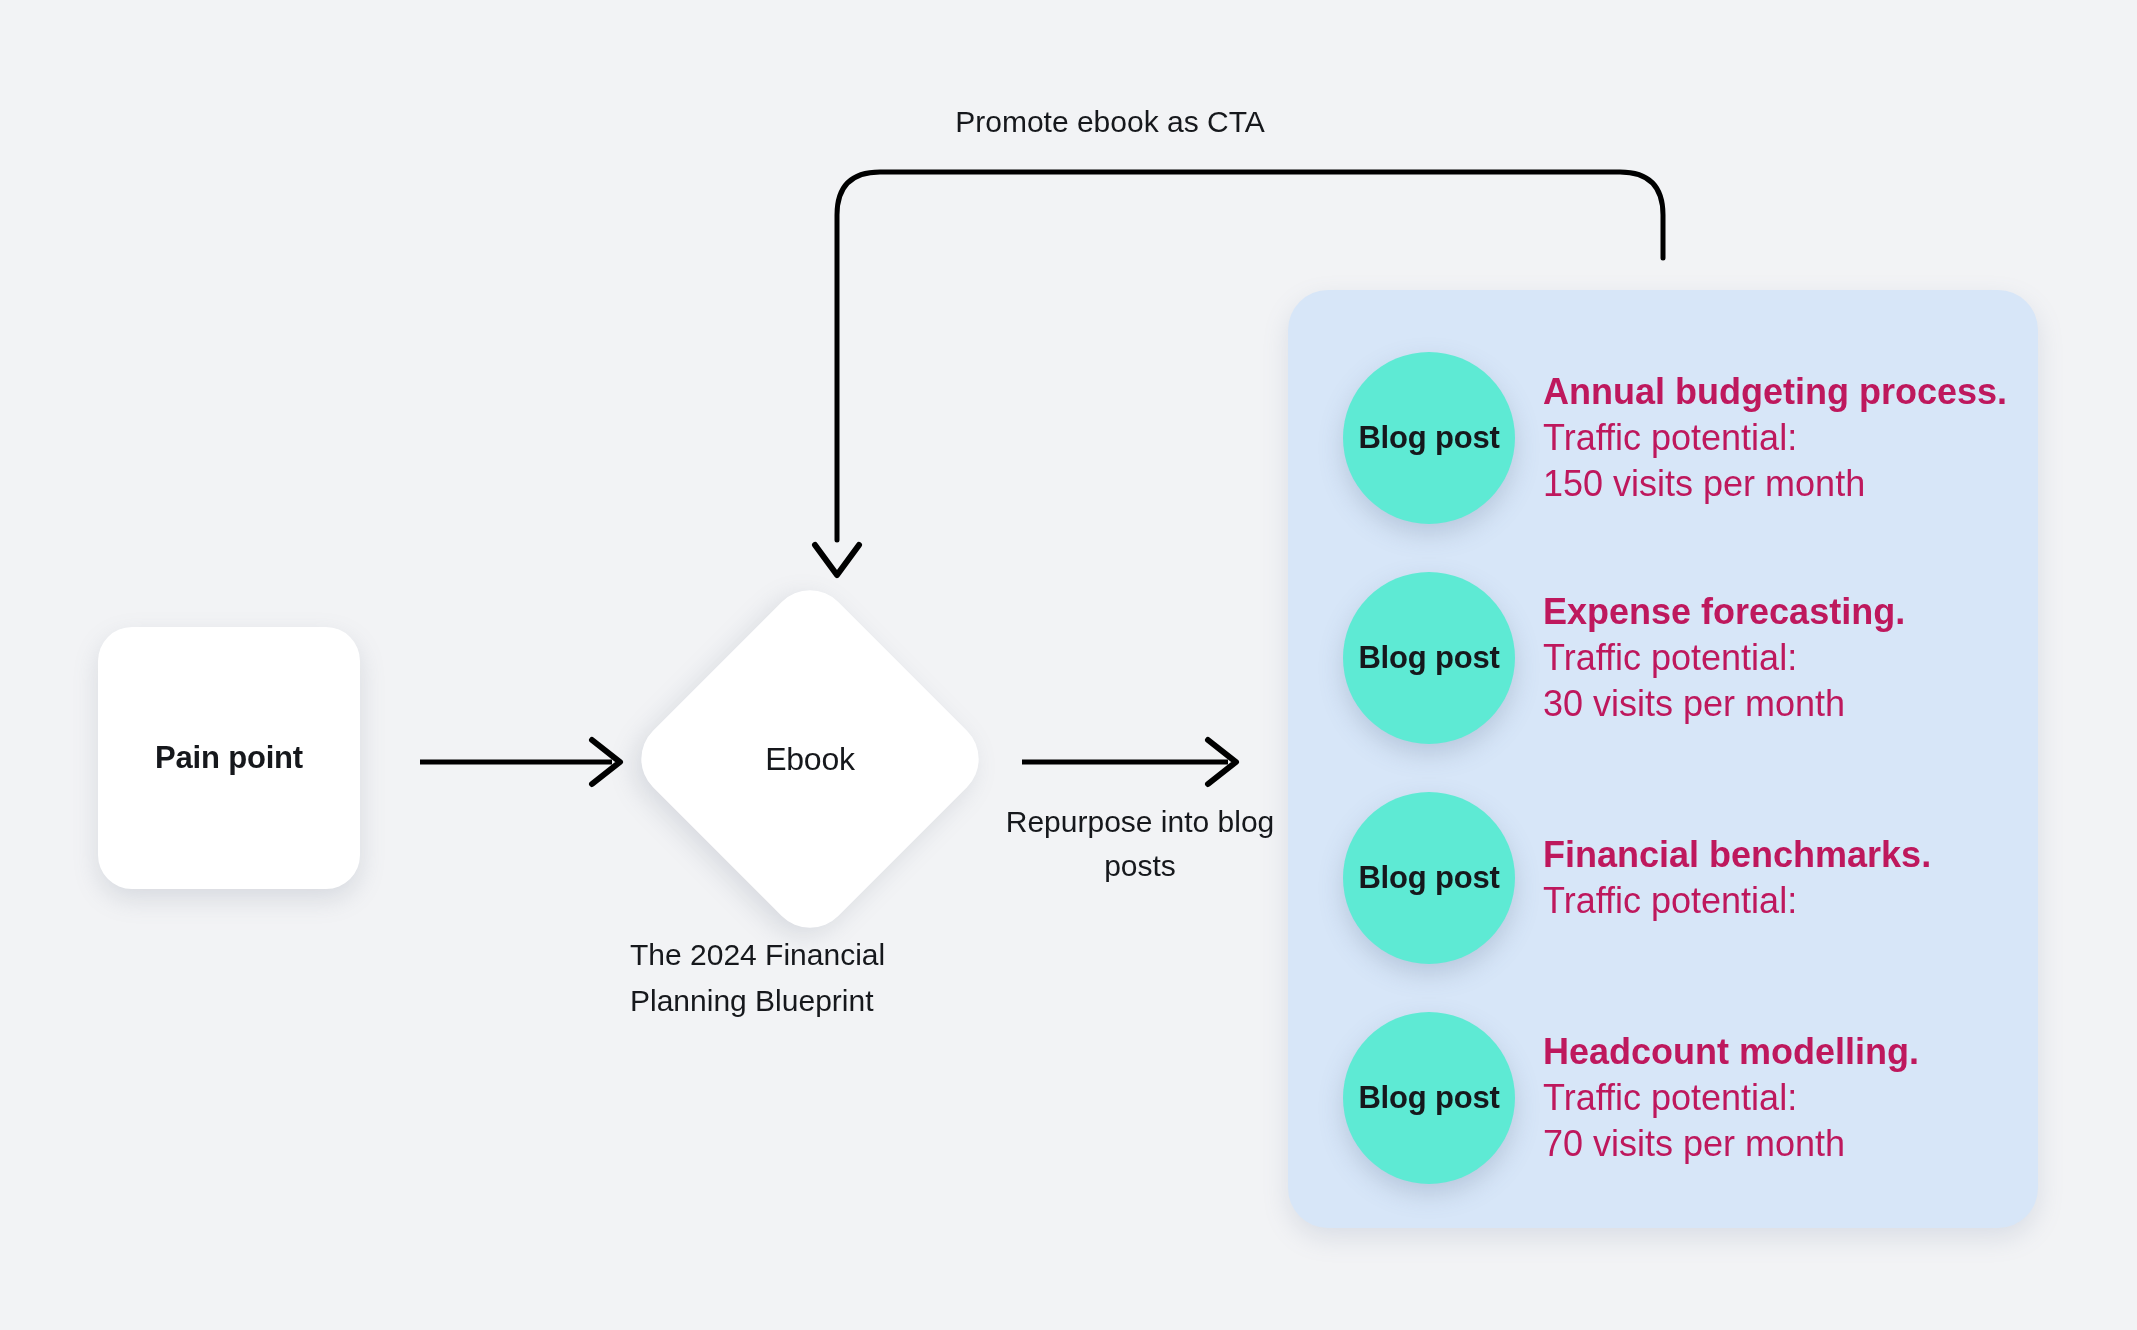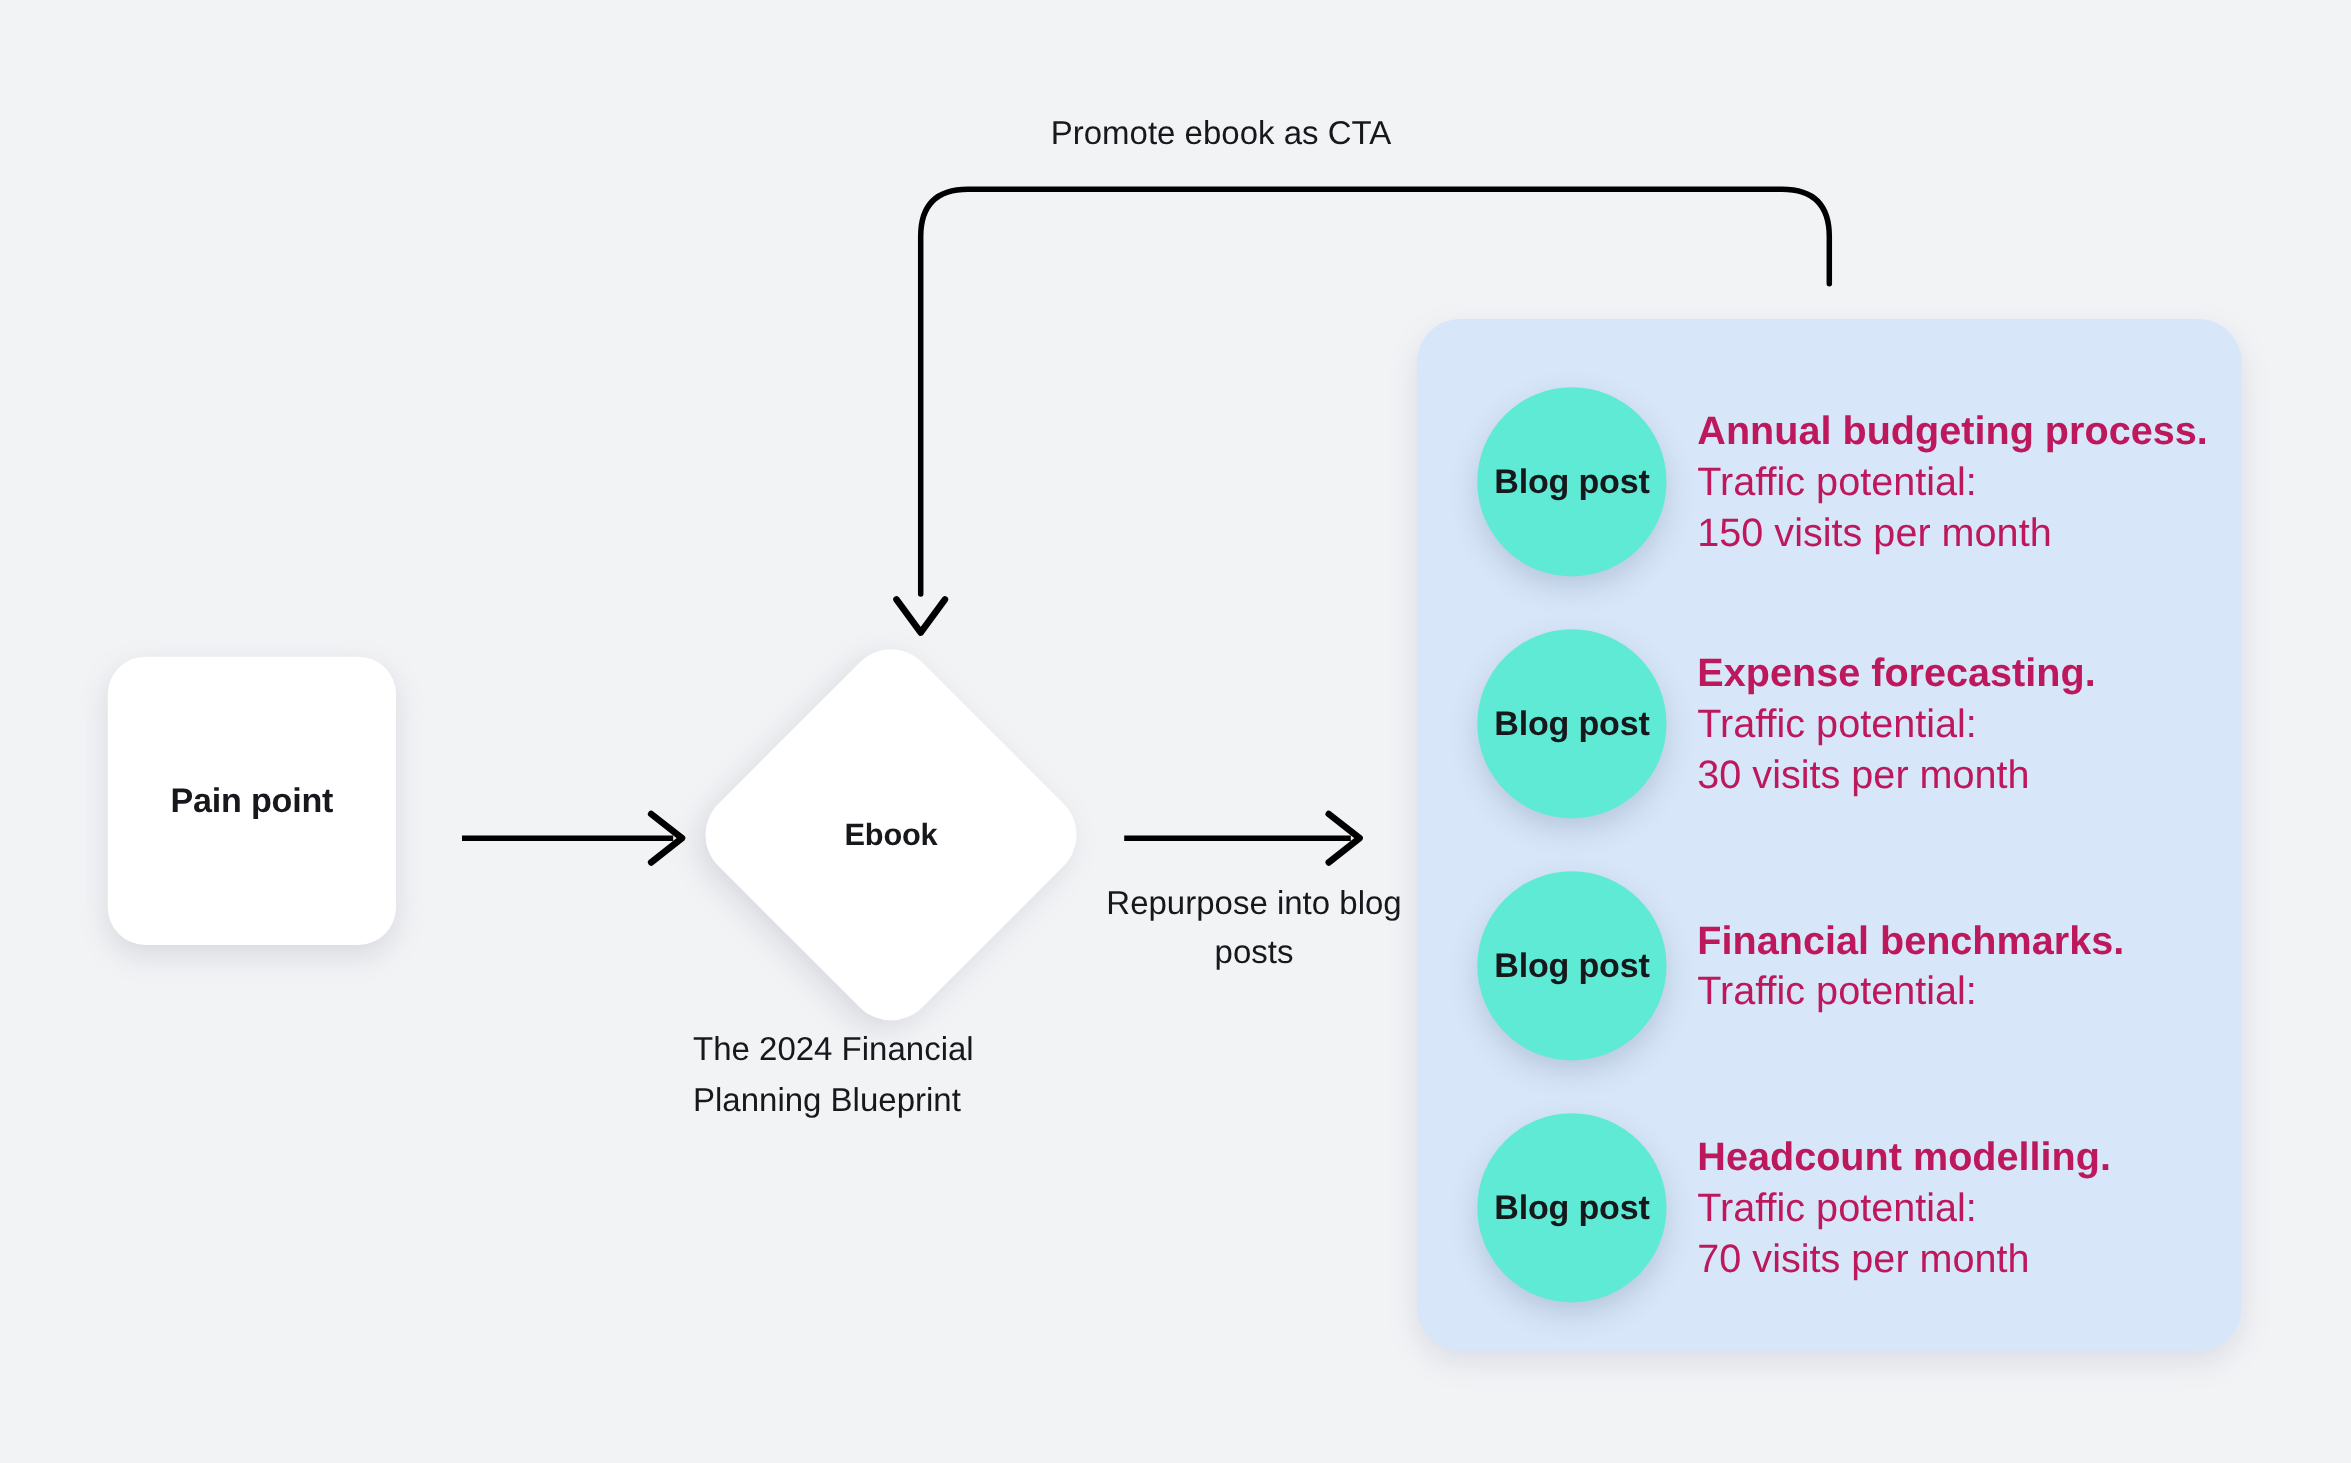--- a/index.html
+++ b/index.html
@@ -19,21 +19,21 @@
     width: 2137px;
     height: 1330px;
   }
 
   
   .abs { position: absolute; }
 
   
   #pain-point-node {
     left: 98px;
-    top: 597px;
+    top: 627px;
     width: 262px;
     height: 262px;
     background: #ffffff;
     border-radius: 34px;
     box-shadow: 0 10px 26px rgba(110,120,140,0.20);
     display: flex;
     align-items: center;
     justify-content: center;
   }
   #pain-point-node .node-label {
@@ -66,22 +66,22 @@
     left: 0; top: 0;
     width: 262px;
     height: 262px;
     background: #ffffff;
     border-radius: 40px;
     transform: rotate(45deg);
     box-shadow: 0 10px 26px rgba(110,120,140,0.20);
   }
   #ebook-node .node-label {
     position: relative;
-    font-size: 28px;
-    font-weight: 700;
+    font-size: 32px;
+    font-weight: 400;
     letter-spacing: -0.2px;
   }
   #ebook-caption {
     left: 630px;
     top: 932px;
     width: 360px;
     font-size: 30px;
     line-height: 46px;
   }
 

